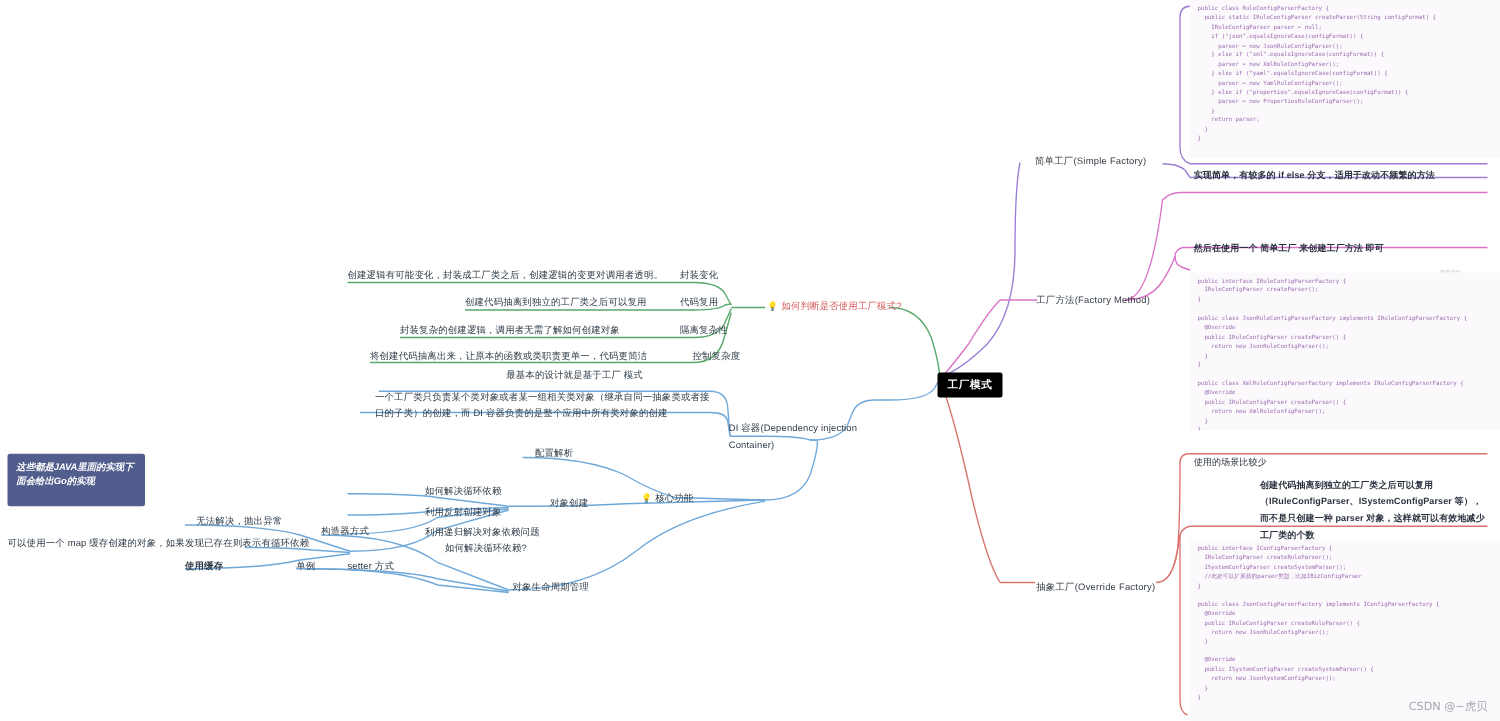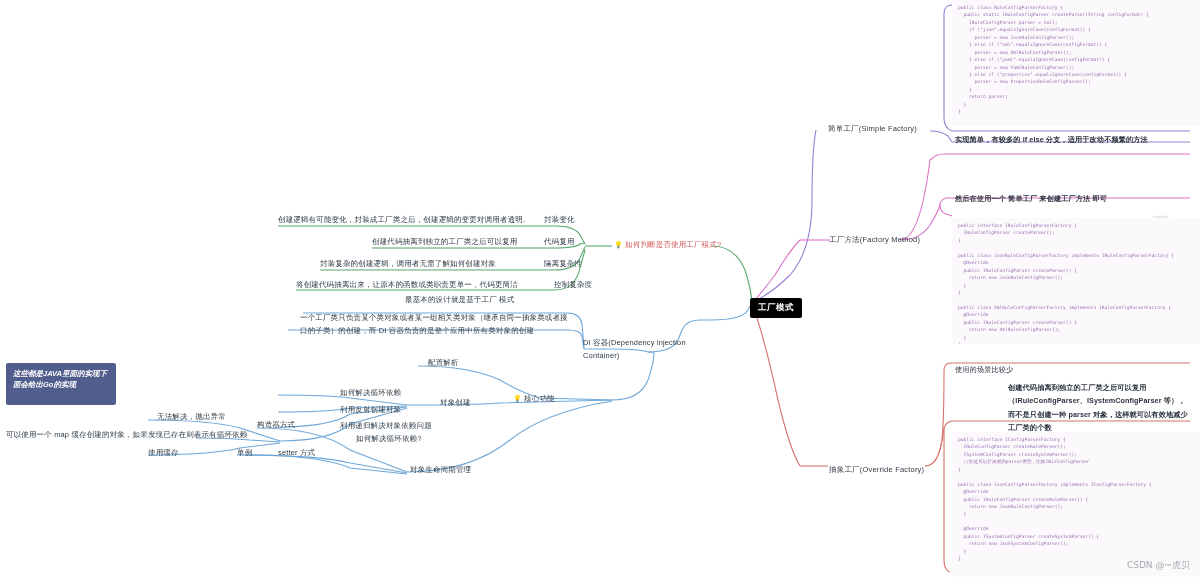--- a/index.html
+++ b/index.html
@@ -203,21 +203,21 @@
 
   <div class="node" style="left:440px; top:398px;">对象创建</div>
 
   <div class="node" style="left:340px; top:388px;">如何解决循环依赖</div>
   <div class="node" style="left:340px; top:405px;">利用反射创建对象</div>
   <div class="node" style="left:340px; top:421px;">利用递归解决对象依赖问题</div>
   <div class="node" style="left:340px; top:434px;margin-left:16px;">如何解决循环依赖?</div>
 
   <div class="node" style="left:157px; top:412px;">无法解决，抛出异常</div>
   <div class="node" style="left:6px; top:430px;">可以使用一个 map 缓存创建的对象，如果发现已存在则表示有循环依赖</div>
-  <div class="node" style="left:148px; top:448px;">使用缓存</div>
+  <div class="node" style="left:148px; top:448px;font-weight:bold;">使用缓存</div>
 
   <div class="node" style="left:410px; top:465px;">对象生命周期管理</div>
   <div class="node" style="left:257px; top:420px;">构造器方式</div>
   <div class="node" style="left:237px; top:448px;">单例</div>
   <div class="node" style="left:278px; top:448px;">setter 方式</div>
 
   <div class="node cat" style="left:828px; top:124px;">简单工厂(Simple Factory)</div>
 
   <div class="prose" style="left:955px; top:133px; width:238px;">实现简单，有较多的 if else 分支，适用于改动不频繁的方法</div>
 

